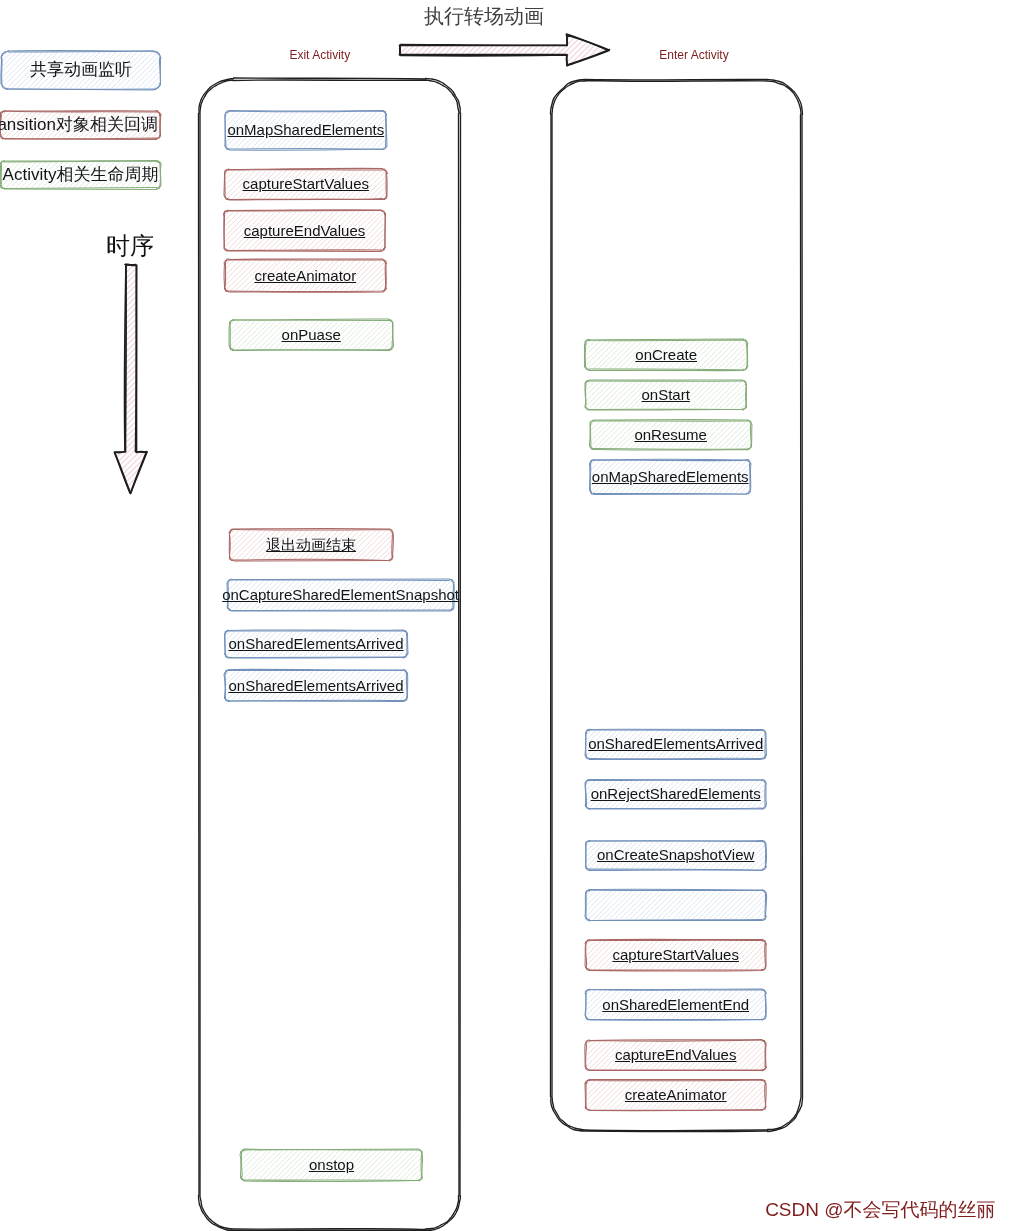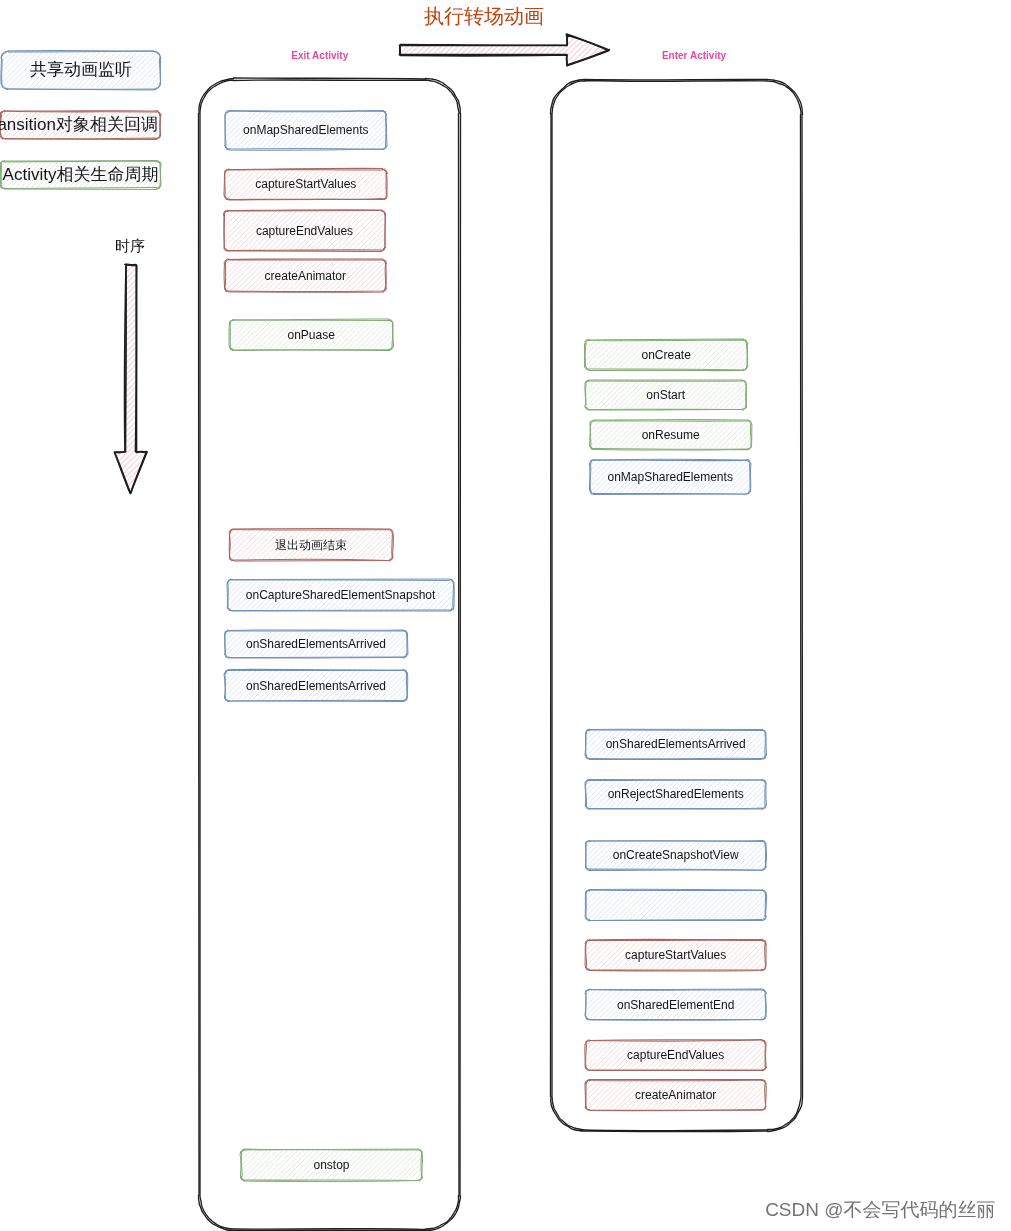--- a/index.html
+++ b/index.html
@@ -7,26 +7,26 @@
   body{width:1011px;height:1231px;overflow:hidden;background:#ffffff;
        font-family:"Liberation Sans","DejaVu Sans",sans-serif;}
   #stage{position:relative;width:1011px;height:1231px;background:#ffffff;}
   svg#sketch{position:absolute;left:0;top:0;width:1011px;height:1231px;}
   svg#sketch path{fill:none;stroke-linecap:round;stroke-linejoin:round;}
   svg#sketch path.hatch{stroke-width:0.9;opacity:0.56;}
   svg#sketch path.arrowfill{stroke-width:1.5;opacity:0.50;}
   
   .lbl{position:absolute;display:flex;align-items:center;justify-content:center;
        white-space:nowrap;color:#111418;filter:opacity(1);}
-  .box-label{font-size:12px;line-height:14px;}
+  .box-label{font-size:15px;line-height:14px;text-decoration:underline;}
   .legend-label{font-size:17px;line-height:14px;}
-  .col-title{font-size:10px;color:#ec4899;line-height:13px;font-weight:bold;}
-  .big-title{font-size:20px;color:#c2410c;line-height:18px;}
-  .tl-label{font-size:15px;color:#121212;line-height:19px;}
-  .wm{font-size:19px;color:#737373;line-height:19px;text-align:right;}
+  .col-title{font-size:12px;color:#7f1d1d;line-height:13px;}
+  .big-title{font-size:20px;color:#404040;line-height:18px;}
+  .tl-label{font-size:24px;color:#121212;line-height:19px;}
+  .wm{font-size:19px;color:#7f1d1d;line-height:19px;text-align:right;}
 </style>
 </head>
 <body>
 
 <div id="stage">
 <svg id="sketch" viewBox="0 0 1011 1231" xmlns="http://www.w3.org/2000/svg">
 <g>
   <path class="hatch" d="M3 55.5 C4 54 4.5 53.5 5.5 53 M3 60.5 C5 58 7.5 56 11 53 M3 66 C7 62 11 57.5 16 53 M2.5 71 C9.5 64 17 56 21 53 M3 76.5 C9.5 70.5 14.5 64 26.5 53 M3 81.5 C14.5 70.5 24.5 59.5 32 52.5 M3 86.5 C11 78.5 18 71.5 36.5 53 M7.5 88 C18.5 76 30 64.5 42 53 M12.5 87.5 C25 76 36.5 63.5 47.5 53 M17.5 88 C28.5 76.5 40.5 65.5 53 53 M22.5 87.5 C30.5 80 37.5 73.5 57.5 52.5 M28.5 88 C37.5 78.5 46.5 69.5 63 53 M33 88 C45 76 57.5 63.5 68.5 53 M38 88 C49 78 59 67.5 73 53 M44 88 C58 74.5 72 59.5 79 52.5 M49 87.5 C59.5 78 68.5 68.5 84.5 53 M54.5 88 C66 75.5 79 63 89.5 53 M59.5 88 C71.5 75.5 84 62.5 95 53 M65 88 C75.5 76 87.5 65 99.5 52.5 M70 88 C78 80 86 71 105 53 M75.5 88 C83 79.5 91 72 110.5 53 M80 88 C92.5 76 106 63 115.5 52.5 M86 88 C95.5 78.5 104.5 69 121 53 M91 87.5 C99.5 80 108 71.5 125.5 53 M96.5 87.5 C103.5 80 111 73.5 131.5 52.5 M101.5 87.5 C109 80 116 72.5 136.5 52.5 M106.5 88 C114 80 121 73 142 53 M112 88 C126 74.5 138.5 60.5 146.5 53 M117 87.5 C127 77.5 138.5 66.5 152 53 M122.5 87.5 C133.5 76.5 146 65 157.5 52.5 M127.5 88 C134.5 81.5 140.5 75 159 56.5 M132.5 87.5 C142.5 78.5 151.5 70 158.5 61.5 M138 88 C144 82 149.5 76.5 159 66.5 M143.5 88 C146.5 84.5 150.5 81 159 72 M148.5 88 C152.5 84 155.5 81 159 77.5 M154 88 C155.5 86.5 156.5 85 159 83" stroke="#bacee5"></path>
   <path class="stroke" d="M8.5 52 C41.5 52 75.5 52 153.5 51 M153.5 51.5 C153.5 51.5 154.5 52 155 52 C155 52 155 52 155.5 52 C156 52 156.5 52 157 52.5 C157 52.5 157 52.5 157.5 53 C157.5 53.5 158 54 158.5 54 C158.5 54.5 159 54.5 159.5 55 C159.5 55 160 55.5 160 56 C160 56.5 160 57 160 57.5 C160 57.5 160 58 160 58.5 M159.5 58.5 C159 63.5 160.5 69 160.5 82 M160 82.5 C160 82.5 160.5 83 160 83 C160 83.5 160 84.5 159.5 85 C159.5 85.5 159.5 85.5 159 86 C159 86 159 86.5 158.5 86.5 C158.5 87 158 87 157.5 87.5 C157 87.5 157 88 156.5 88 C156.5 88 156.5 88.5 156 88.5 C155.5 88.5 155 89 154.5 89 C154 89 154 89 153.5 89 M153.5 89 C105 89.5 58.5 89.5 8.5 89 M8 89 C8 89 8 88.5 7.5 88.5 C7 88.5 6.5 89 6.5 88.5 C6 88.5 5 88 5 88 C4.5 87.5 4.5 87.5 4 87 C4 87 3.5 87 3 86.5 C3 86.5 3 86 2.5 86 C2.5 85.5 2.5 85 2 84.5 C2 84 1.5 83.5 1.5 83 C1.5 83 1.5 82.5 1.5 82.5 M2 82.5 C1 74 2.5 65.5 2 58.5 M2 58.5 C2 58 1.5 58 1.5 57.5 C1.5 57 2 56 2.5 55.5 C2.5 55.5 2.5 55 2.5 55 C2.5 54.5 3 54 3 54 C3.5 53.5 4 53 4 53 C4.5 53 4.5 53 5 53 C5 52.5 5.5 52.5 6 52 C6.5 52 7 52 7 51.5 C7.5 51.5 8 51.5 8.5 51.5" stroke="#7391bb" stroke-width="1.05"></path>
   <path class="stroke" d="M9 51 C53.5 50 99.5 51 154 51 M153.5 51 C153.5 51 154 51.5 154.5 51.5 C155 51.5 155.5 51 156 51.5 C156.5 51.5 156.5 51.5 157 52 C157.5 52 158 52.5 158.5 53 C159 53 159 53 159 53.5 C159 53.5 159.5 54 159.5 54.5 C159.5 55 160 55.5 160 56 C160.5 56.5 160.5 57 160.5 57 C161 57.5 161 58 161 58 M160.5 58.5 C160.5 67 160 75.5 160.5 82.5 M160.5 82.5 C160.5 82.5 160.5 83.5 160.5 83.5 C160.5 84 160.5 84.5 160.5 85 C160.5 85 160 85.5 159.5 86 C159.5 86 159.5 86.5 159 87 C158.5 87 158 88 158 88 C157.5 88.5 157.5 88.5 157 88.5 C157 88.5 156.5 89 156 89.5 C155.5 89.5 155 89.5 154.5 89.5 C154 89.5 153.5 89.5 153.5 89.5 M153.5 90 C116.5 90 77.5 89.5 9 89 M8 89.5 C8 89.5 7 89.5 7 89.5 C6.5 89 6 89 5.5 89 C5.5 89 5 88.5 5 88.5 C4.5 88.5 4 88.5 3.5 88 C3.5 88 3 87.5 2.5 87 C2.5 87 2 86 2 86 C2 85.5 2 85.5 2 85 C1.5 84.5 1 84 1 84 C1 83.5 1 82.5 1 82.5 M1 82.5 C0.5 74.5 1.5 65.5 1.5 58 M1 58 C1 58 1 57.5 1 57 C1 56.5 1 56.5 1.5 56 C1.5 55.5 1.5 55 2 54.5 C2 54 2.5 53.5 3 53.5 C3 53 3 53 3.5 53 C4 52.5 4.5 52 5 52 C5.5 51.5 5 51.5 5.5 51.5 C6 51.5 7 51.5 7.5 51 C8 51 8.5 51 8.5 50.5" stroke="#7391bb" stroke-width="1.05"></path>

